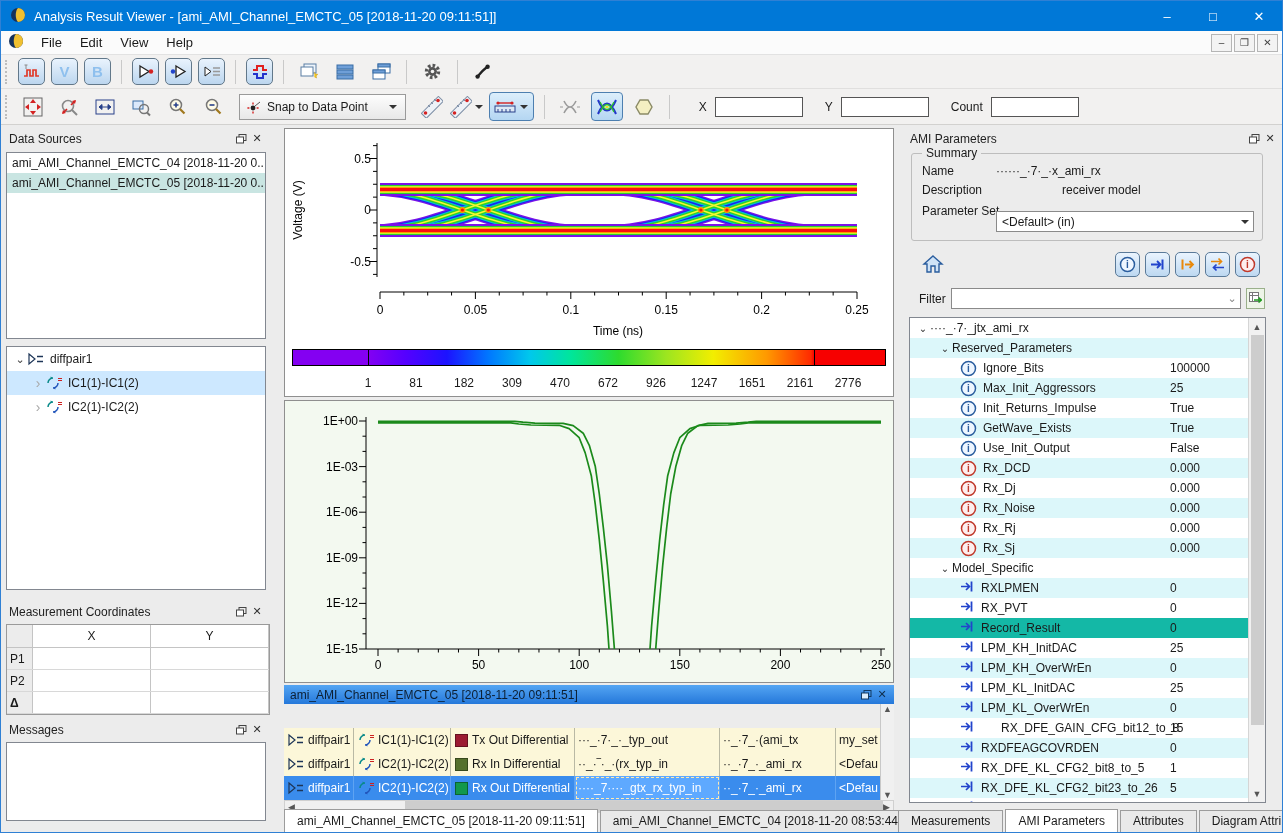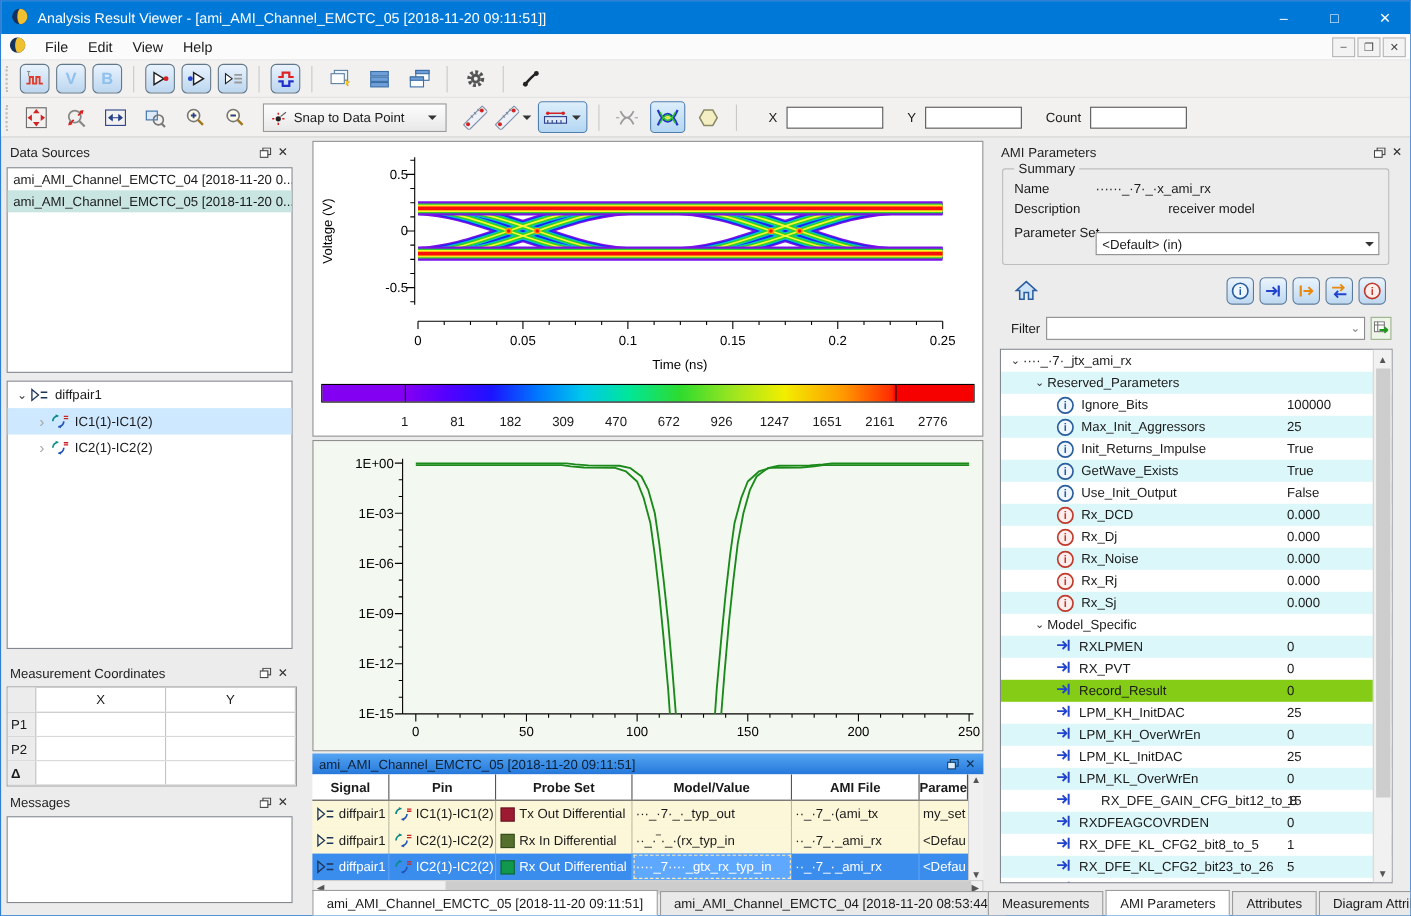--- a/index.html
+++ b/index.html
@@ -698,28 +698,20 @@
     <span class="pbtns">
       <span class="pico" style="color:#eaf3ff">
           <svg width="11" height="10">
             <rect x="3" y="0.5" width="7" height="6" fill="none" stroke="#123a63"></rect>
             <rect x="0.5" y="3" width="7" height="6" fill="#dceefc" stroke="#123a63"></rect>
           </svg>
         </span>
       <span class="pico" style="color:#10304f">✕</span>
     </span>
   </div>
-  <div class="abs" id="sigHead">
-      <div class="sh" style="width: 70px;">Signal</div>
-      <div class="sh" style="width: 97px;">Pin</div>
-      <div class="sh" style="width: 124px;">Probe Set</div>
-      <div class="sh" style="width: 145px;">Model/Value</div>
-      <div class="sh" style="width: 116px;">AMI File</div>
-      <div class="sh" style="width: 44px;">Parame</div>
-    </div>
   <div id="sigRows">
       <div class="sigrow" style="position: absolute; left: 283px; top: 727px;">
         <div class="sc" style="width: 70px;">
           <span style="display: inline-flex; align-items: center;">
             <svg width="18" height="14">
               <path d="M2 2 L8 7 L2 12 Z" fill="none" stroke="#1d3557" stroke-width="1.2"></path>
               <path d="M10 4.5 h6 M10 9.5 h6" stroke="#1d3557" stroke-width="1.4"></path>
             </svg>
           </span>
           <span style="margin-left: 3px;">diffpair1</span>
@@ -1030,21 +1022,21 @@
         <span class="val">0</span>
       </div>
       <div class="prow" style="padding-left: 50px;">
         <span style="margin-right: 6px;"><svg width="15" height="13">
             <path d="M1 6.5 h8 M6 3 l3.5 3.5 L6 10" stroke="#2244cc" stroke-width="1.7" fill="none"></path>
             <path d="M11.5 1.5 v10" stroke="#2244cc" stroke-width="1.8"></path>
           </svg></span>
         <span>RX_PVT</span>
         <span class="val">0</span>
       </div>
-      <div class="prow" style="background: #84cc16; padding-left: 50px;">
+      <div class="prow" style="background: #14b8a6; padding-left: 50px;">
         <span style="margin-right: 6px;"><svg width="15" height="13">
             <path d="M1 6.5 h8 M6 3 l3.5 3.5 L6 10" stroke="#2244cc" stroke-width="1.7" fill="none"></path>
             <path d="M11.5 1.5 v10" stroke="#2244cc" stroke-width="1.8"></path>
           </svg></span>
         <span>Record_Result</span>
         <span class="val">0</span>
       </div>
       <div class="prow" style="padding-left: 50px;">
         <span style="margin-right: 6px;"><svg width="15" height="13">
             <path d="M1 6.5 h8 M6 3 l3.5 3.5 L6 10" stroke="#2244cc" stroke-width="1.7" fill="none"></path>

